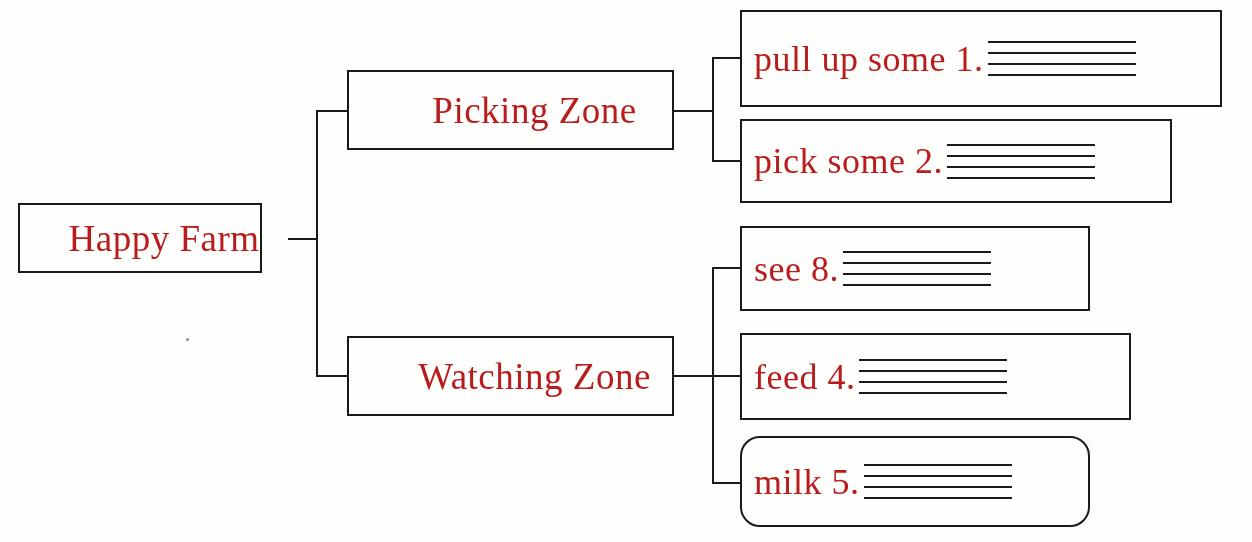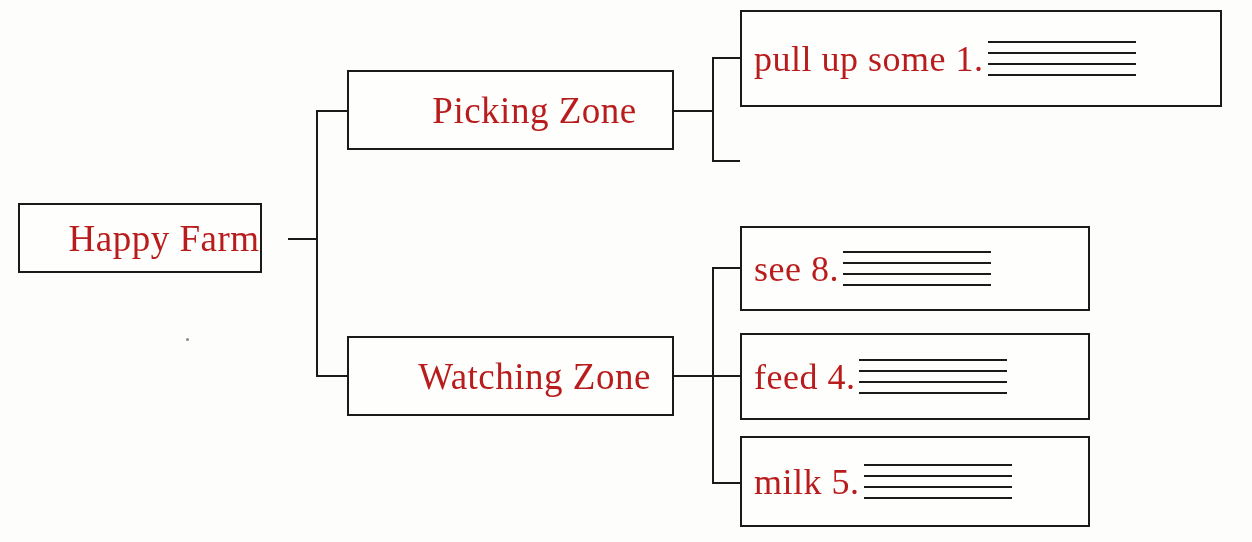--- a/index.html
+++ b/index.html
@@ -104,42 +104,51 @@
   <div class="node leaf" style="left:740px; top:10px; width:482px; height:97px;">
     <span class="node-label">pull up some 1.</span>
     <span class="rules" style="width: 148px;">
         <div class="rule"></div>
         <div class="rule" style="margin-top: 9px;"></div>
         <div class="rule" style="margin-top: 9px;"></div>
         <div class="rule" style="margin-top: 9px;"></div>
       </span>
   </div>
 
+  <div class="node leaf" style="left:740px; top:119px; width:432px; height:84px;">
+    <span class="node-label">pick some 2.</span>
+    <span class="rules" style="width: 148px;">
+        <div class="rule"></div>
+        <div class="rule" style="margin-top: 9px;"></div>
+        <div class="rule" style="margin-top: 9px;"></div>
+        <div class="rule" style="margin-top: 9px;"></div>
+      </span>
+  </div>
 
   <div class="node leaf" style="left:740px; top:226px; width:350px; height:85px;">
     <span class="node-label">see 8.</span>
     <span class="rules" style="width: 148px;">
         <div class="rule"></div>
         <div class="rule" style="margin-top: 9px;"></div>
         <div class="rule" style="margin-top: 9px;"></div>
         <div class="rule" style="margin-top: 9px;"></div>
       </span>
   </div>
 
-  <div class="node leaf" style="left:740px; top:333px; width:350px; height:87px;">
+  <div class="node leaf" style="left:740px; top:333px; width:391px; height:87px;">
     <span class="node-label">feed 4.</span>
     <span class="rules" style="width: 148px;">
         <div class="rule"></div>
         <div class="rule" style="margin-top: 9px;"></div>
         <div class="rule" style="margin-top: 9px;"></div>
         <div class="rule" style="margin-top: 9px;"></div>
       </span>
   </div>
 
-  <div class="node leaf" style="left:740px; top:436px; width:350px; height:91px;">
+  <div class="node leaf" style="left:740px; top:436px; width:350px; height:91px;border-radius:20px;">
     <span class="node-label">milk 5.</span>
     <span class="rules" style="width: 148px;">
         <div class="rule"></div>
         <div class="rule" style="margin-top: 9px;"></div>
         <div class="rule" style="margin-top: 9px;"></div>
         <div class="rule" style="margin-top: 9px;"></div>
       </span>
   </div>
 
   <div class="speck" style="left:186px; top:338px;"></div>

